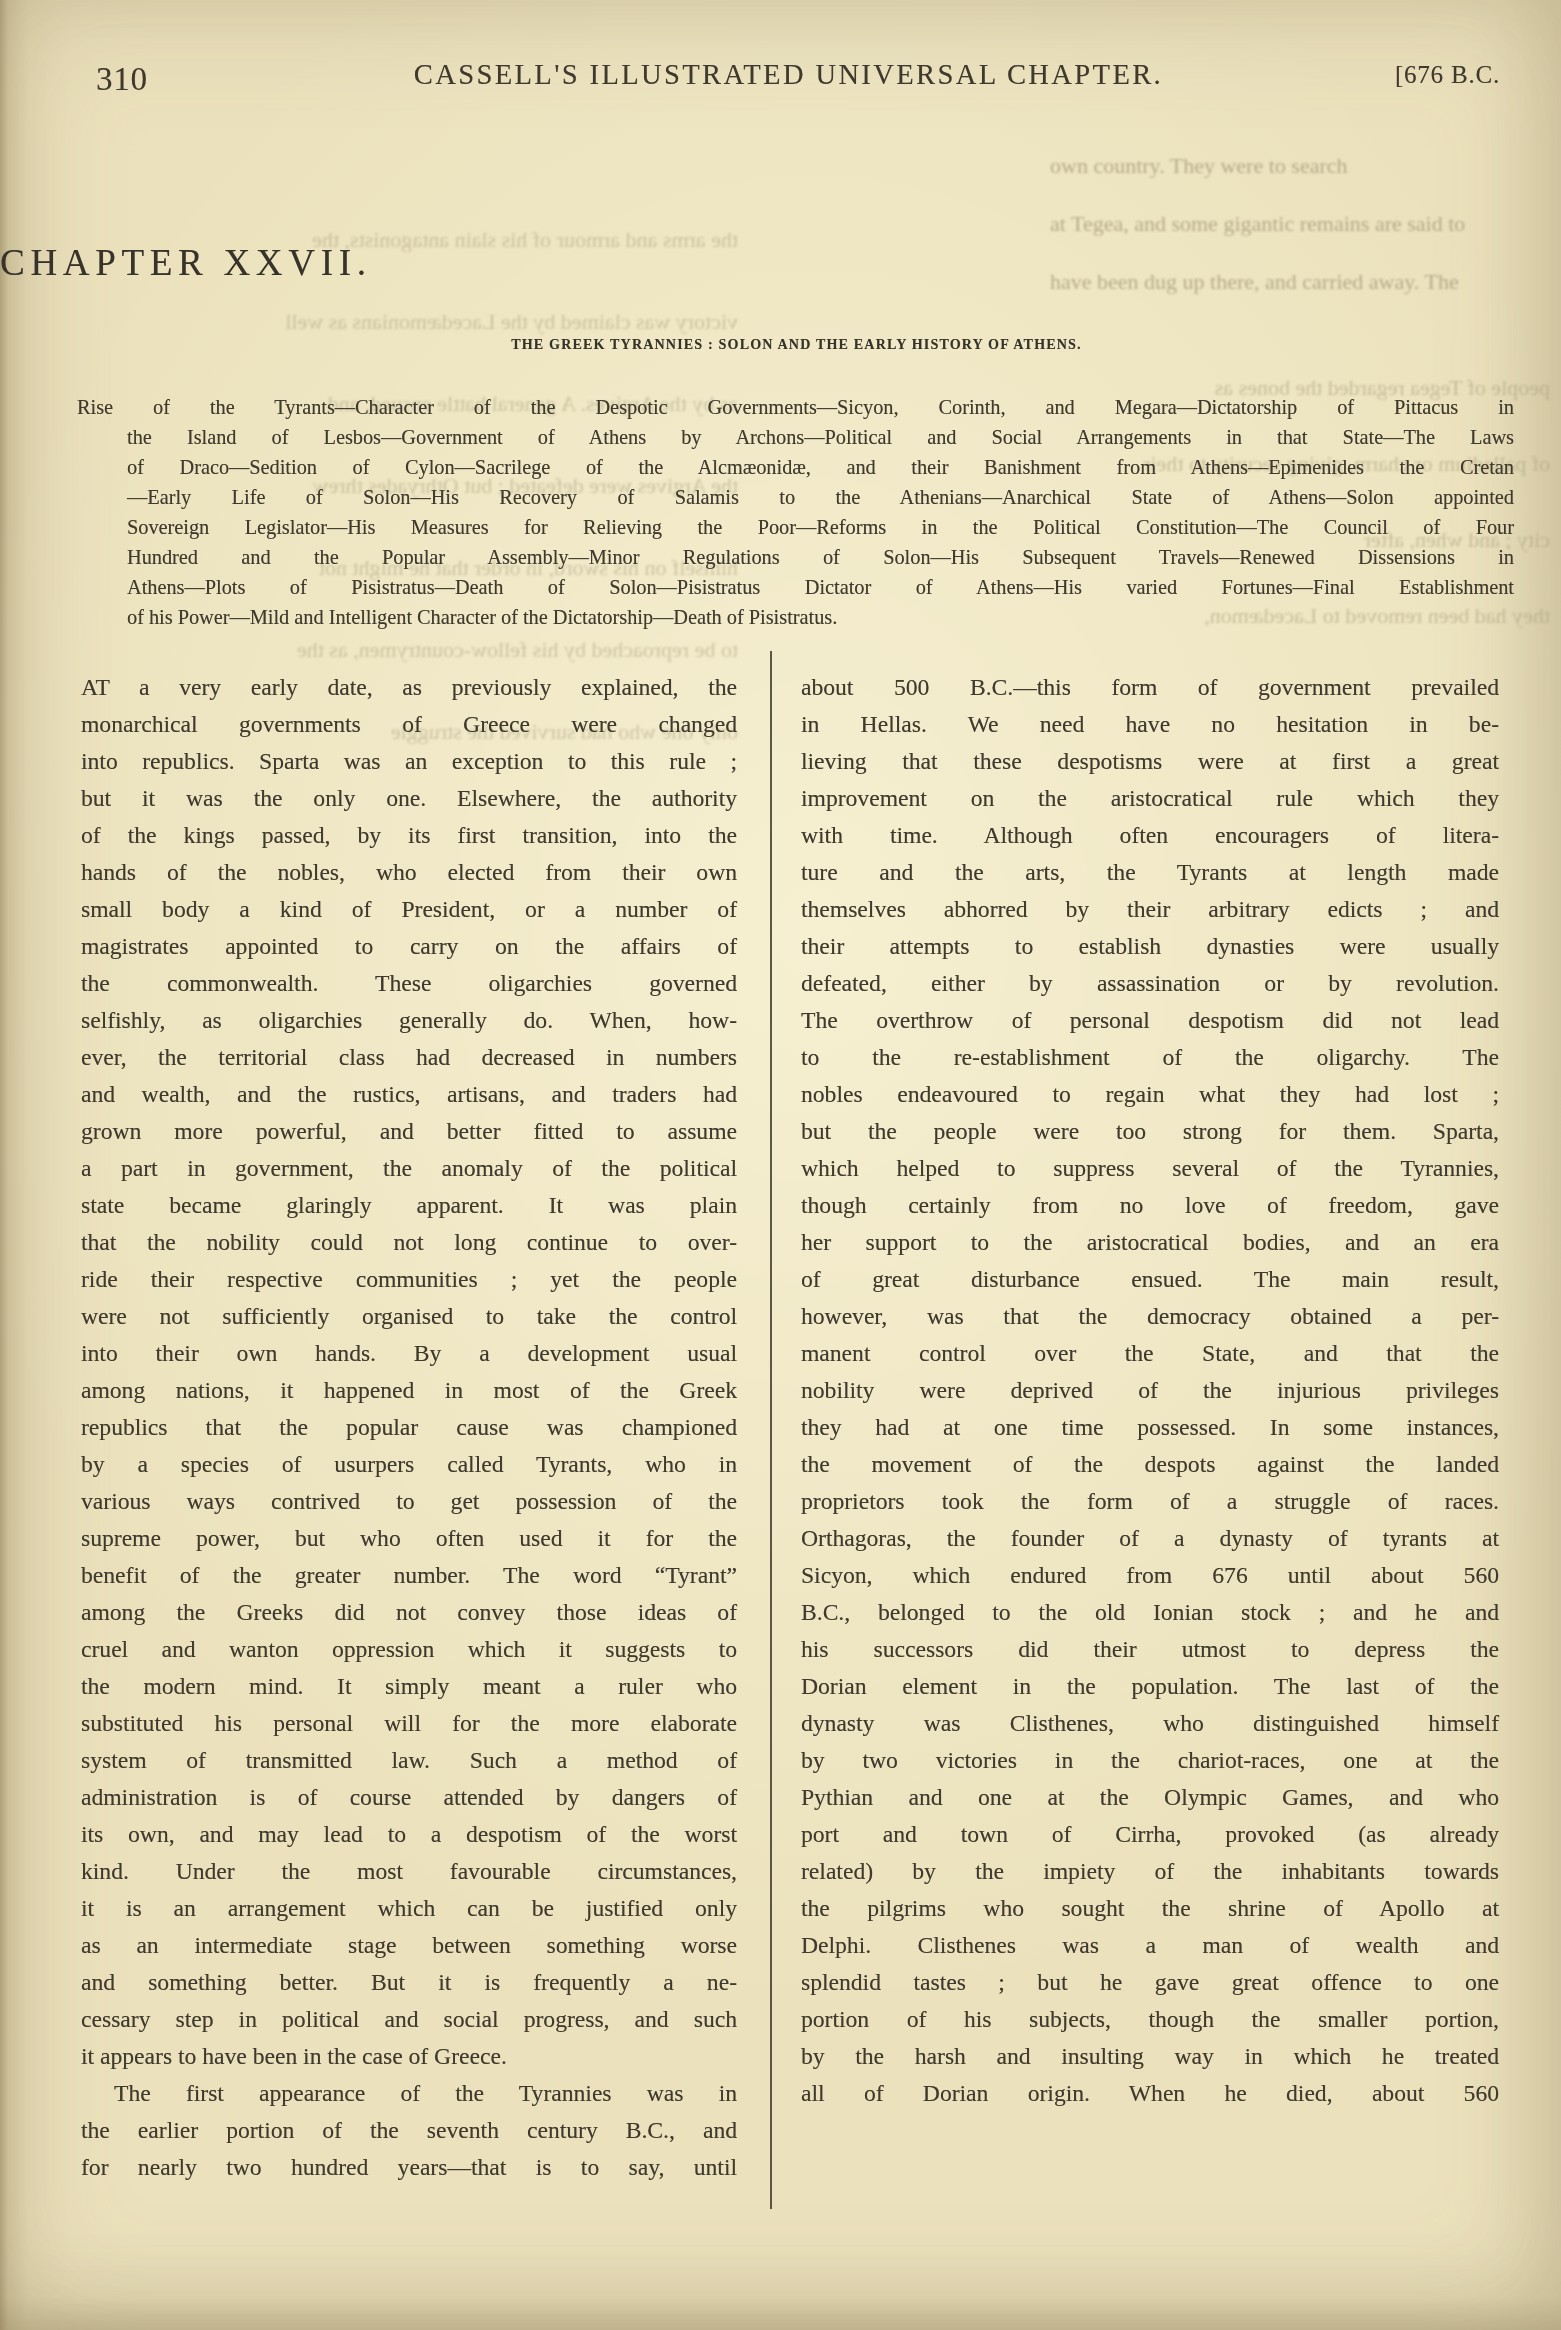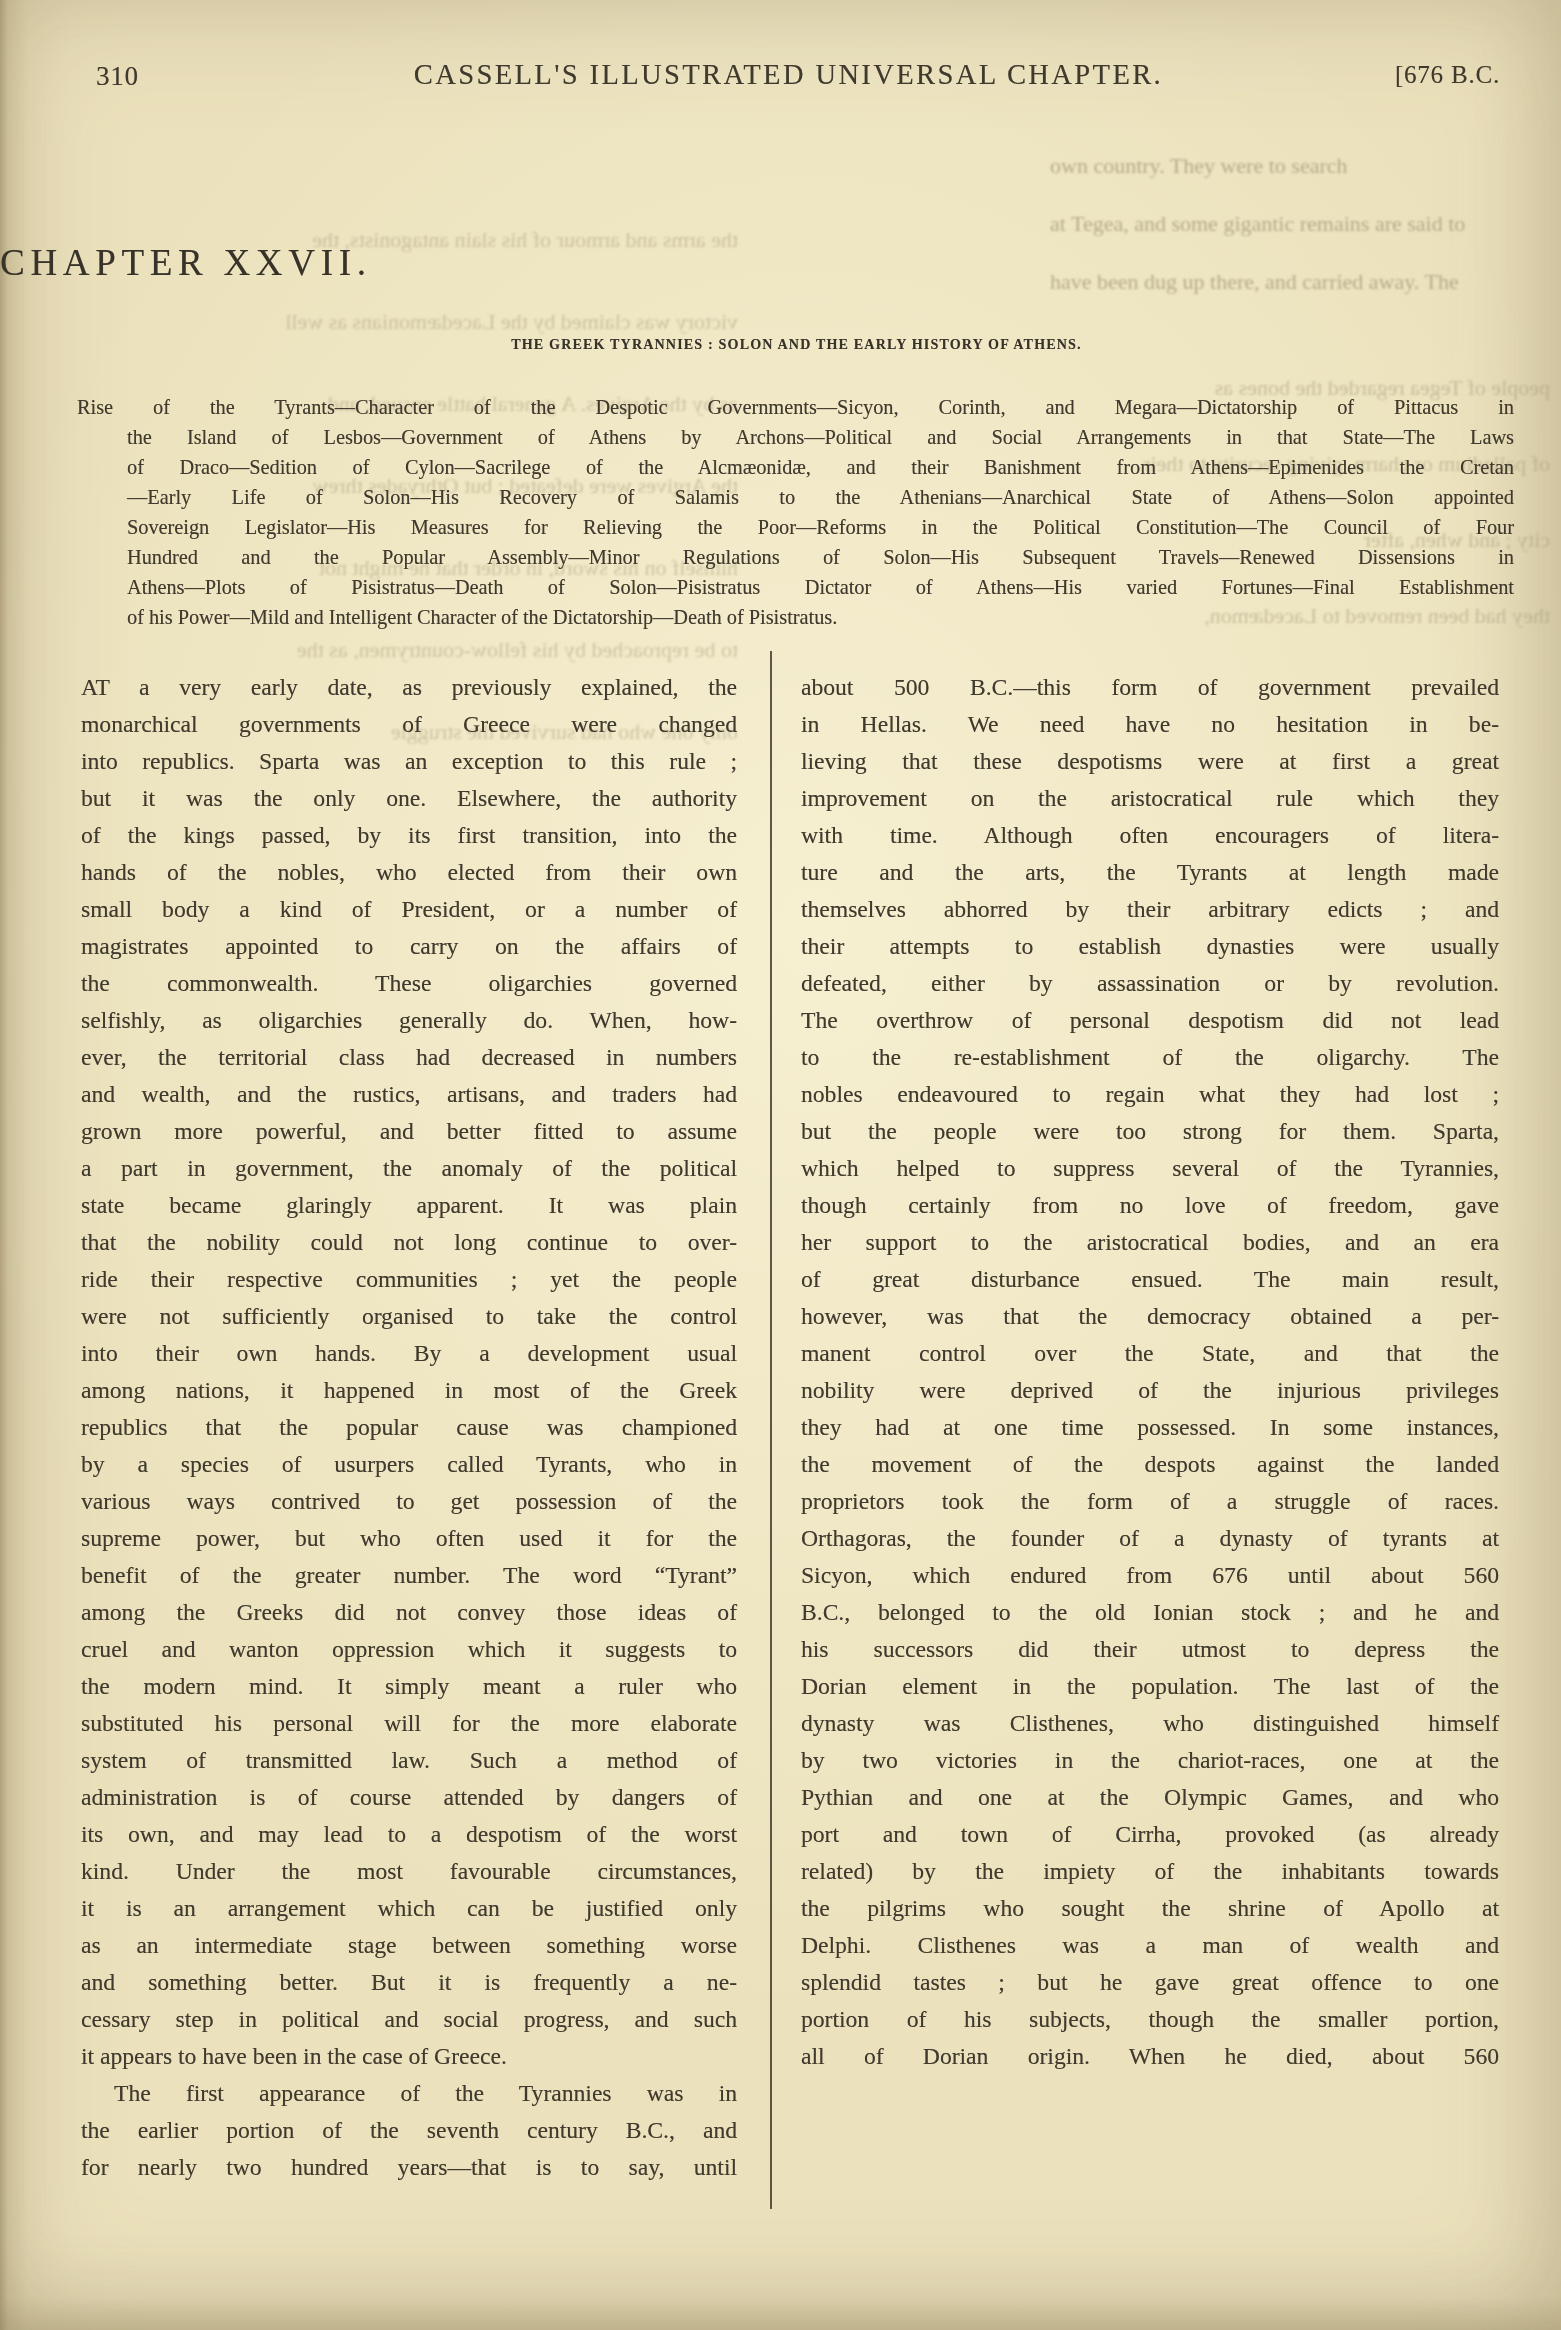--- a/index.html
+++ b/index.html
@@ -15,21 +15,21 @@
       linear-gradient(90deg, rgba(150,135,95,.55) 0px, rgba(190,176,133,.35) 8.1px, rgba(220,208,168,.18) 28px, rgba(220,208,168,0) 73px),
       linear-gradient(0deg, rgba(150,135,95,.25) 0px, rgba(150,135,95,0) 33px),
       #ebe1bc;
     box-shadow: inset 0 0 122px rgba(115,98,60,.26), inset -20.3px -28.5px 73px rgba(115,98,60,.14);
     color:#403a2e;
   }
   .txt{ text-shadow:0.2px 0.2px 0.4px rgba(64,58,46,.45); }
 
   
   .running-head{position:absolute;top:59px;left:77px;right:61px;height:36px;}
-  .rh-pageno{position:absolute;left:19px;top:1.6px;font-size:27px;letter-spacing:0.8px;}
+  .rh-pageno{position:absolute;left:19px;top:1.6px;font-size:33px;letter-spacing:0.8px;}
   .rh-title{position:absolute;left:50%;transform:translateX(-50%);top:0;font-size:28.5px;letter-spacing:2.4px;white-space:nowrap;}
   .rh-date{position:absolute;right:0;top:1.6px;font-size:25px;letter-spacing:0.8px;}
 
   
   .chapter-heading{position:absolute;top:241px;left:0;width:100%;margin:0;text-align:left;
     font-size:37px;font-weight:normal;letter-spacing:5.7px;color:#38332a;}
   .chapter-subtitle{position:absolute;top:321px;left:0;width:100%;margin:16px;text-align:center;
     font-size:14px;font-weight:bold;letter-spacing:1.2px;color:#38332a;}
 
   
@@ -181,17 +181,18 @@
       <div class="line">Dorian element in the population.  The last of the</div>
       <div class="line">dynasty was Clisthenes, who distinguished himself</div>
       <div class="line">by two victories in the chariot-races, one at the</div>
       <div class="line">Pythian and one at the Olympic Games, and who</div>
       <div class="line">port and town of Cirrha, provoked (as already</div>
       <div class="line">related) by the impiety of the inhabitants towards</div>
       <div class="line">the pilgrims who sought the shrine of Apollo at</div>
       <div class="line">Delphi.  Clisthenes was a man of wealth and</div>
       <div class="line">splendid tastes ; but he gave great offence to one</div>
       <div class="line">portion of his subjects, though the smaller portion,</div>
+      <div class="line">by the harsh and insulting way in which he treated</div>
       <div class="line">all of Dorian origin.  When he died, about 560</div>
     </div>
 
 </div>
 
 
 </body></html>

